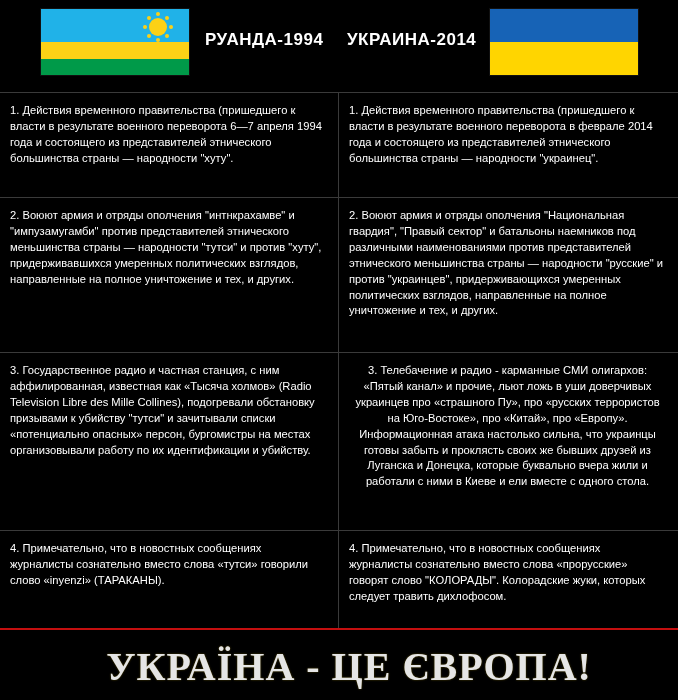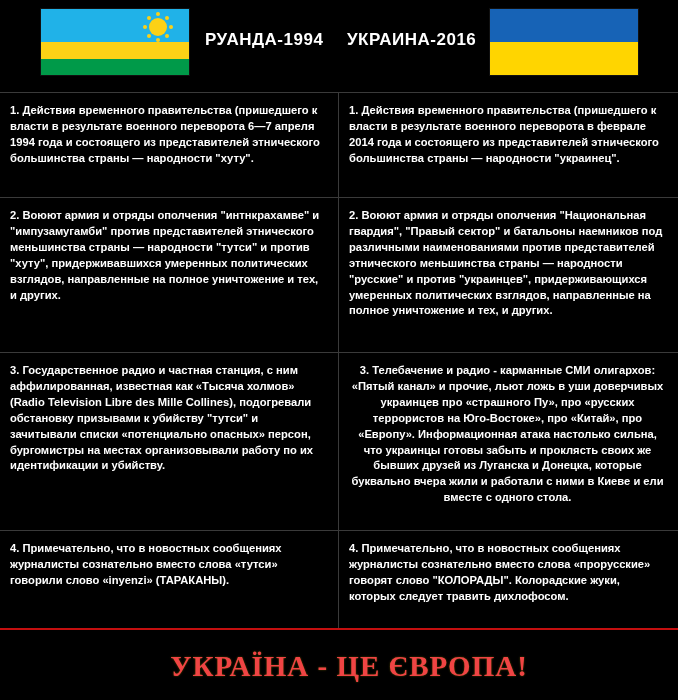--- a/index.html
+++ b/index.html
@@ -97,21 +97,20 @@
   }
   .col-left { border-right: 1px solid #3a3a3a; }
 
   .item {
     box-sizing: border-box;
     padding: 10px 12px 10px 10px;
     font-size: 11.2px;
     line-height: 1.42;
     color: #ffffff;
     border-bottom: 1px solid #3a3a3a;
-    font-weight: bold;
   }
   .col-left  .item:nth-child(1) { height: 105px; }
   .col-left  .item:nth-child(2) { height: 155px; }
   .col-left  .item:nth-child(3) { height: 178px; }
   .col-left  .item:nth-child(4) { height: 97px; border-bottom: none; }
 
   .col-right .item:nth-child(1) { height: 105px; }
   .col-right .item:nth-child(2) { height: 155px; }
   .col-right .item:nth-child(3) { height: 178px; text-align: center; }
   .col-right .item:nth-child(4) { height: 97px; border-bottom: none; }
@@ -124,24 +123,24 @@
     width: 678px;
     height: 73px;
     border-top: 2px solid #c40f0f;
     background: #000000;
     display: flex;
     align-items: center;
     justify-content: center;
   }
   .footer-text {
     font-family: "Liberation Serif", serif;
-    font-size: 29px;
+    font-size: 40px;
     font-weight: bold;
     letter-spacing: 1px;
-    color: #ef4444;
+    color: #e5e5e5;
     white-space: nowrap;
     text-shadow: 0 0 2px rgba(255,213,0,0.35);
     margin-left: 20px;
   }
 </style>
 </head>
 <body>
 
 <div class="page">
 
@@ -151,21 +150,21 @@
       <div class="flag flag-left">
         <div class="rw-blue"></div>
         <div class="rw-yellow"></div>
         <div class="rw-green"></div>
         <div class="rw-sun"></div>
       </div>
       <div class="flag-caption caption-left">РУАНДА-1994</div>
     </div>
 
     <div class="header-col">
-      <div class="flag-caption caption-right">УКРАИНА-2016</div>
+      <div class="flag-caption caption-right">УКРАИНА-2014</div>
       <div class="flag flag-right">
         <div class="ua-blue"></div>
         <div class="ua-yellow"></div>
       </div>
     </div>
 
   </div>
 
   <div class="columns">
 

